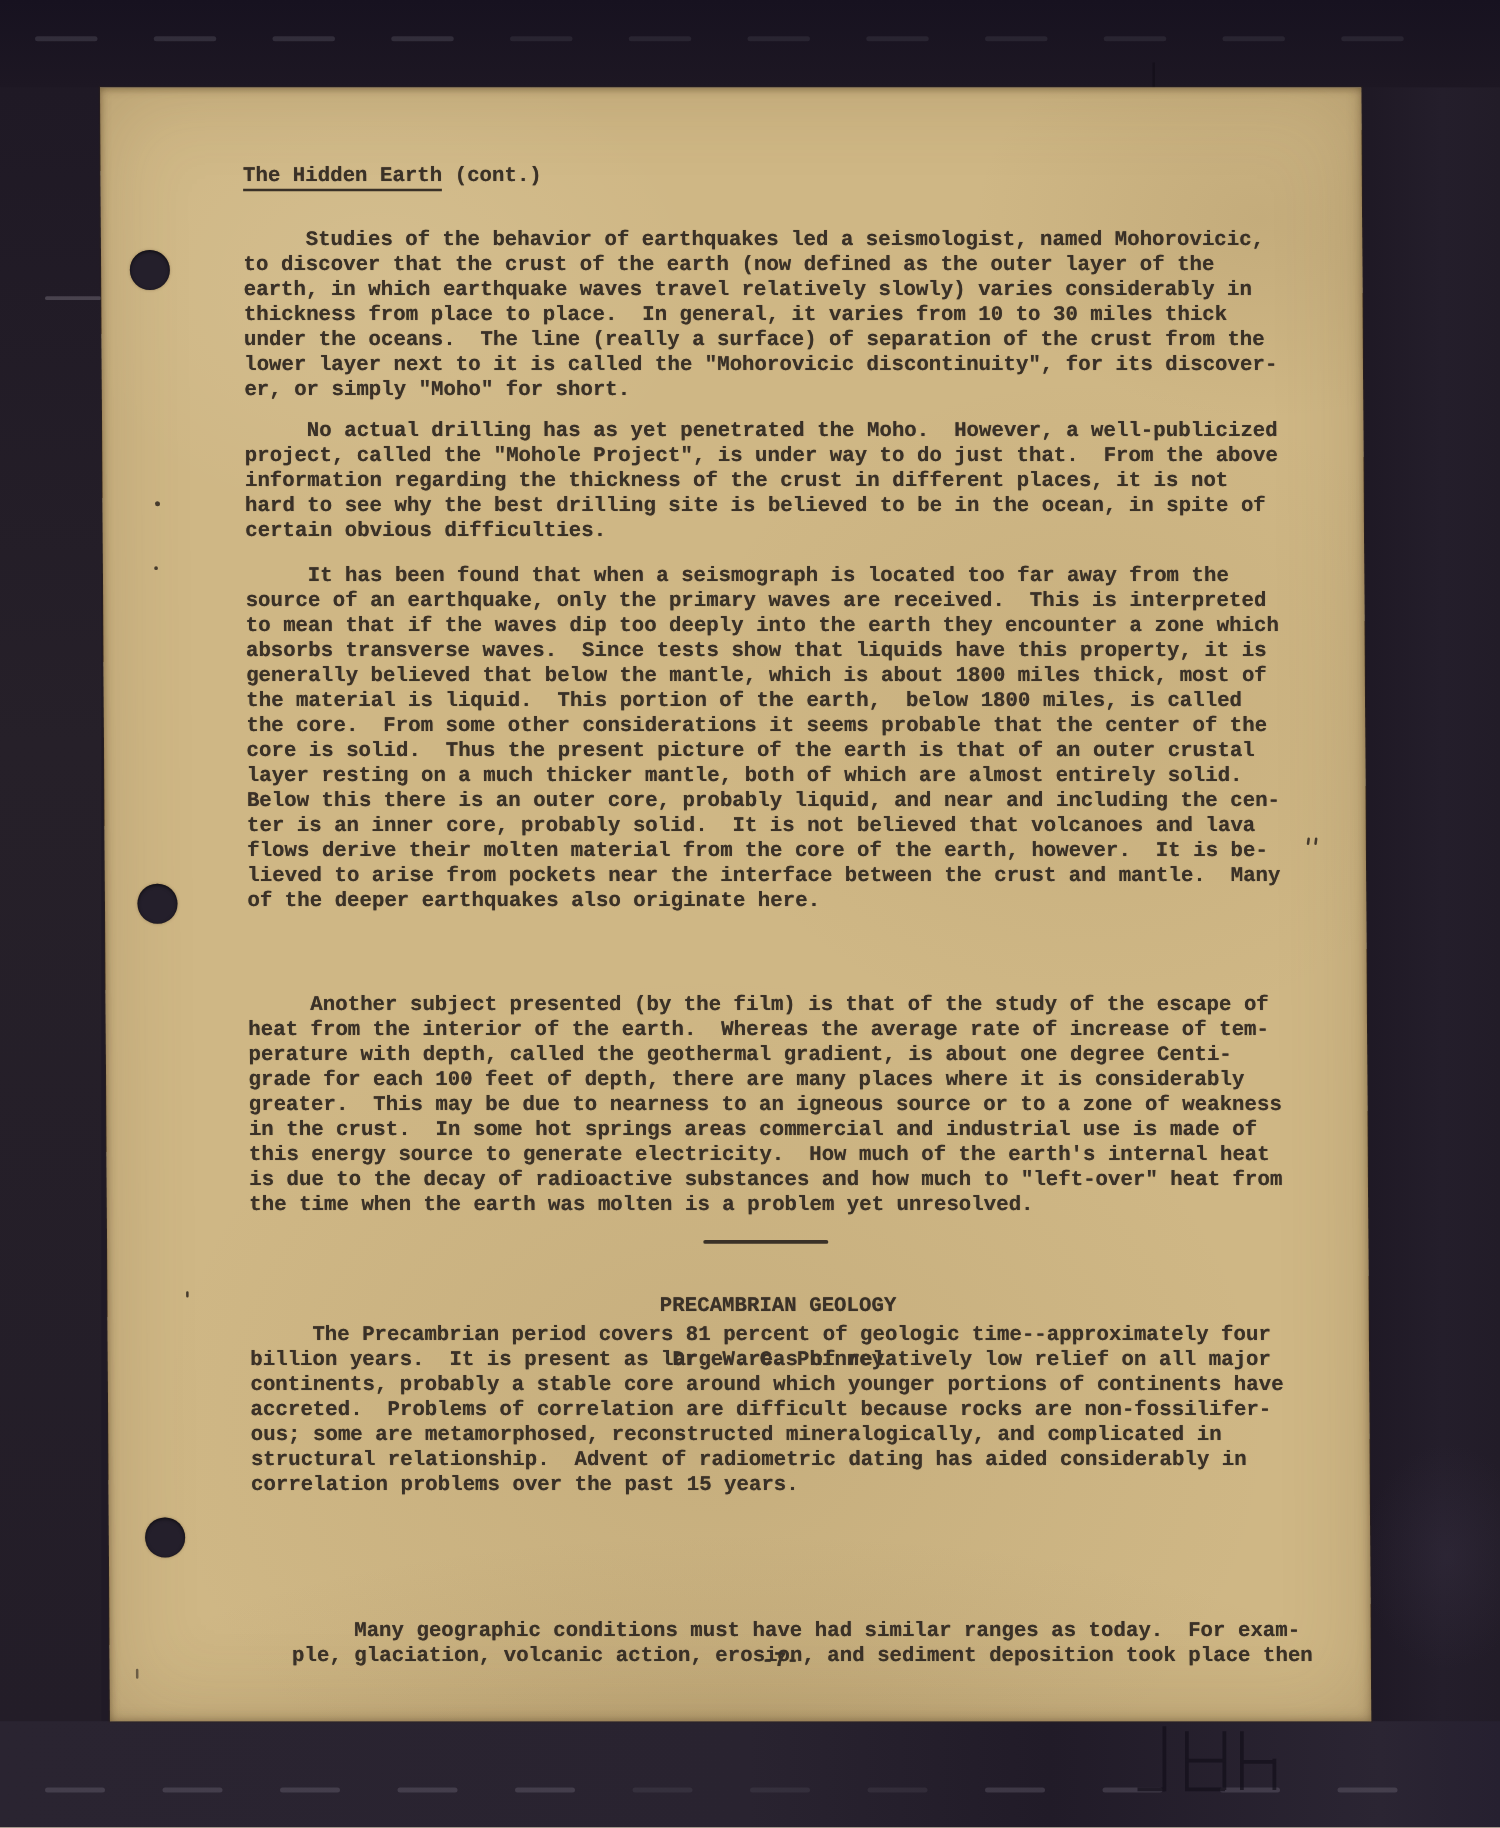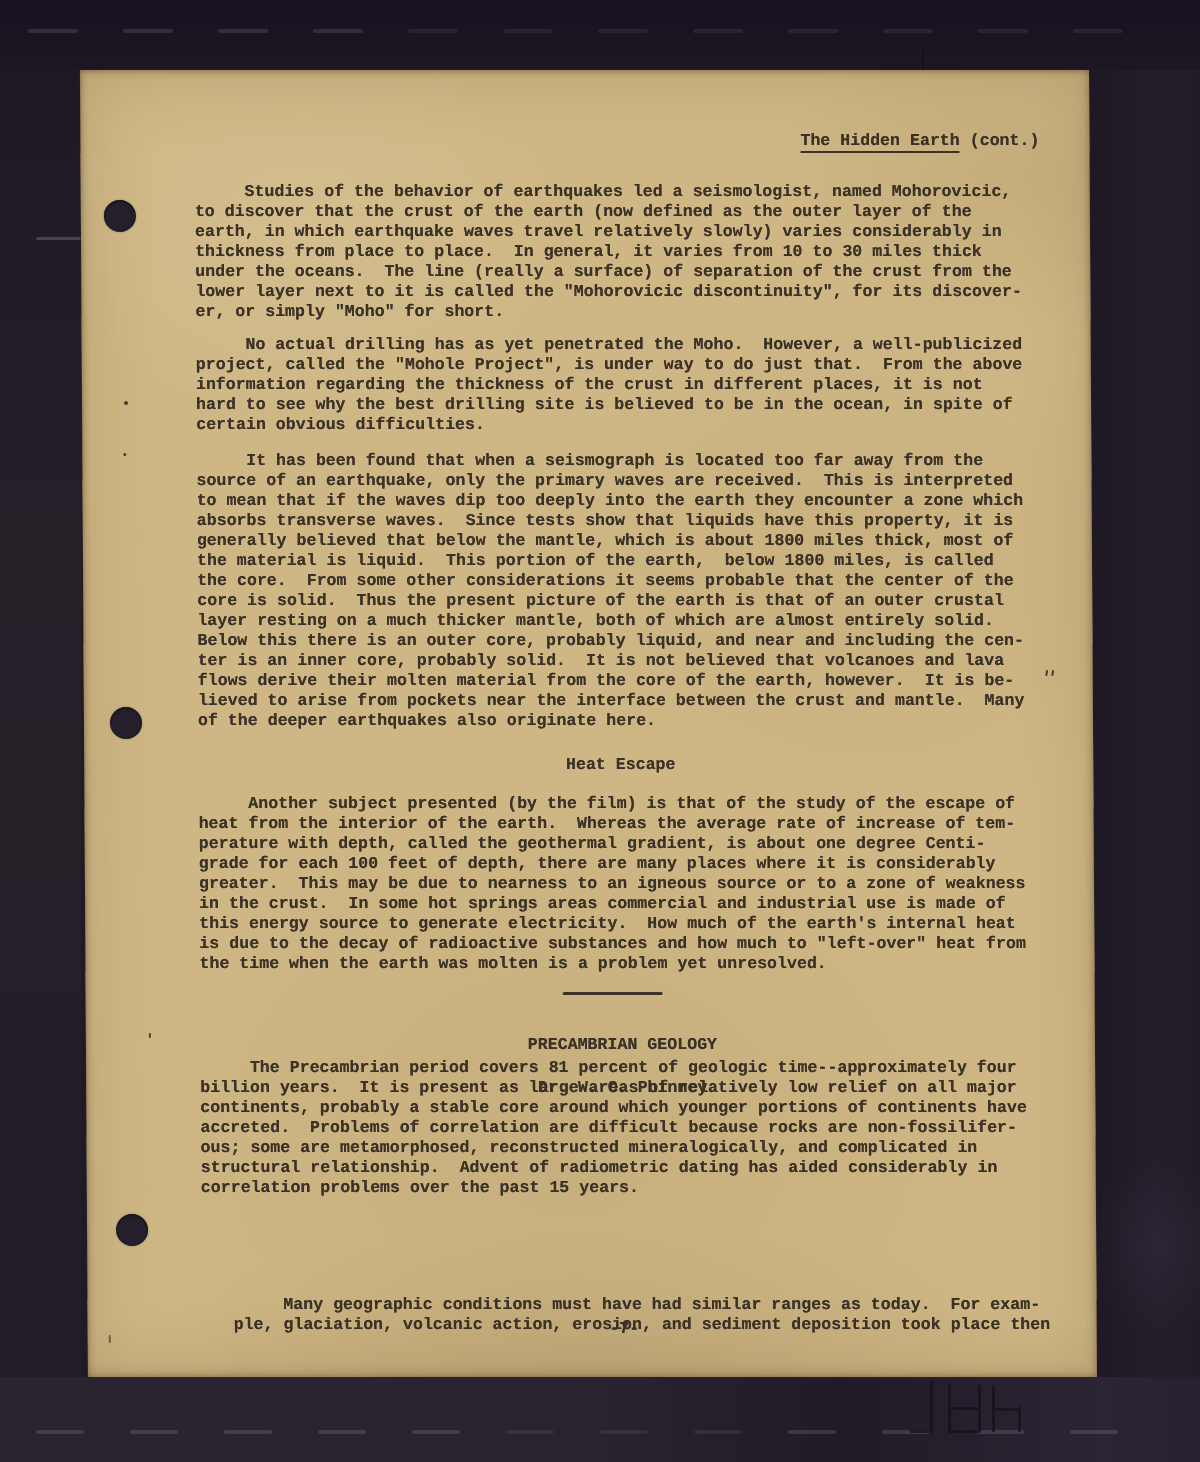--- a/index.html
+++ b/index.html
@@ -44,21 +44,21 @@
   .hole.h1{left:23px;top:130px;}
   .hole.h2{left:26px;top:637px;}
   .hole.h3{left:29px;top:1144px;}
 
   .content{position:absolute;left:114px;top:0;width:845px;height:1307px;
     font-size:16.6px;line-height:20px;font-weight:bold;color:#3a3127;
     text-shadow:0 0 .6px rgba(58,47,37,.75);}
   .blk{position:absolute;left:0;right:0;margin:0;}
   .pre{white-space:pre;}
   .ctr{text-align:center;}
-  .doc-title{top:61px;text-align:right;}
+  .doc-title{top:61px;}
   .u{border-bottom:2.5px solid #3a3127;padding-bottom:1px;}
   .p1{top:112px;} .p2{top:265px;} .p3{top:381px;}
   .h-heat{top:685px;} .p4{top:724px;}
   .divider{position:absolute;top:922px;left:363px;width:100px;height:3px;background:#3a3127;border-radius:2px;}
   .h-prec{top:965px;} .h-dr{top:1008px;}
   .p5{top:988px;} .p6{top:1225px;margin-left:32px;} .pg{top:1249px;}
 
   
   .speck{position:absolute;background:#463b2d;border-radius:50%;}
   .sA{left:42px;top:331px;width:4px;height:4px;}
@@ -154,21 +154,20 @@
 the material is liquid.  This portion of the earth,  below 1800 miles, is called
 the core.  From some other considerations it seems probable that the center of the
 core is solid.  Thus the present picture of the earth is that of an outer crustal
 layer resting on a much thicker mantle, both of which are almost entirely solid.
 Below this there is an outer core, probably liquid, and near and including the cen-
 ter is an inner core, probably solid.  It is not believed that volcanoes and lava
 flows derive their molten material from the core of the earth, however.  It is be-
 lieved to arise from pockets near the interface between the crust and mantle.  Many
 of the deeper earthquakes also originate here.</p>
 
-      <p class="blk ctr h-heat">Heat Escape</p>
       <p class="blk pre p4">     Another subject presented (by the film) is that of the study of the escape of
 heat from the interior of the earth.  Whereas the average rate of increase of tem-
 perature with depth, called the geothermal gradient, is about one degree Centi-
 grade for each 100 feet of depth, there are many places where it is considerably
 greater.  This may be due to nearness to an igneous source or to a zone of weakness
 in the crust.  In some hot springs areas commercial and industrial use is made of
 this energy source to generate electricity.  How much of the earth's internal heat
 is due to the decay of radioactive substances and how much to "left-over" heat from
 the time when the earth was molten is a problem yet unresolved.</p>
 

